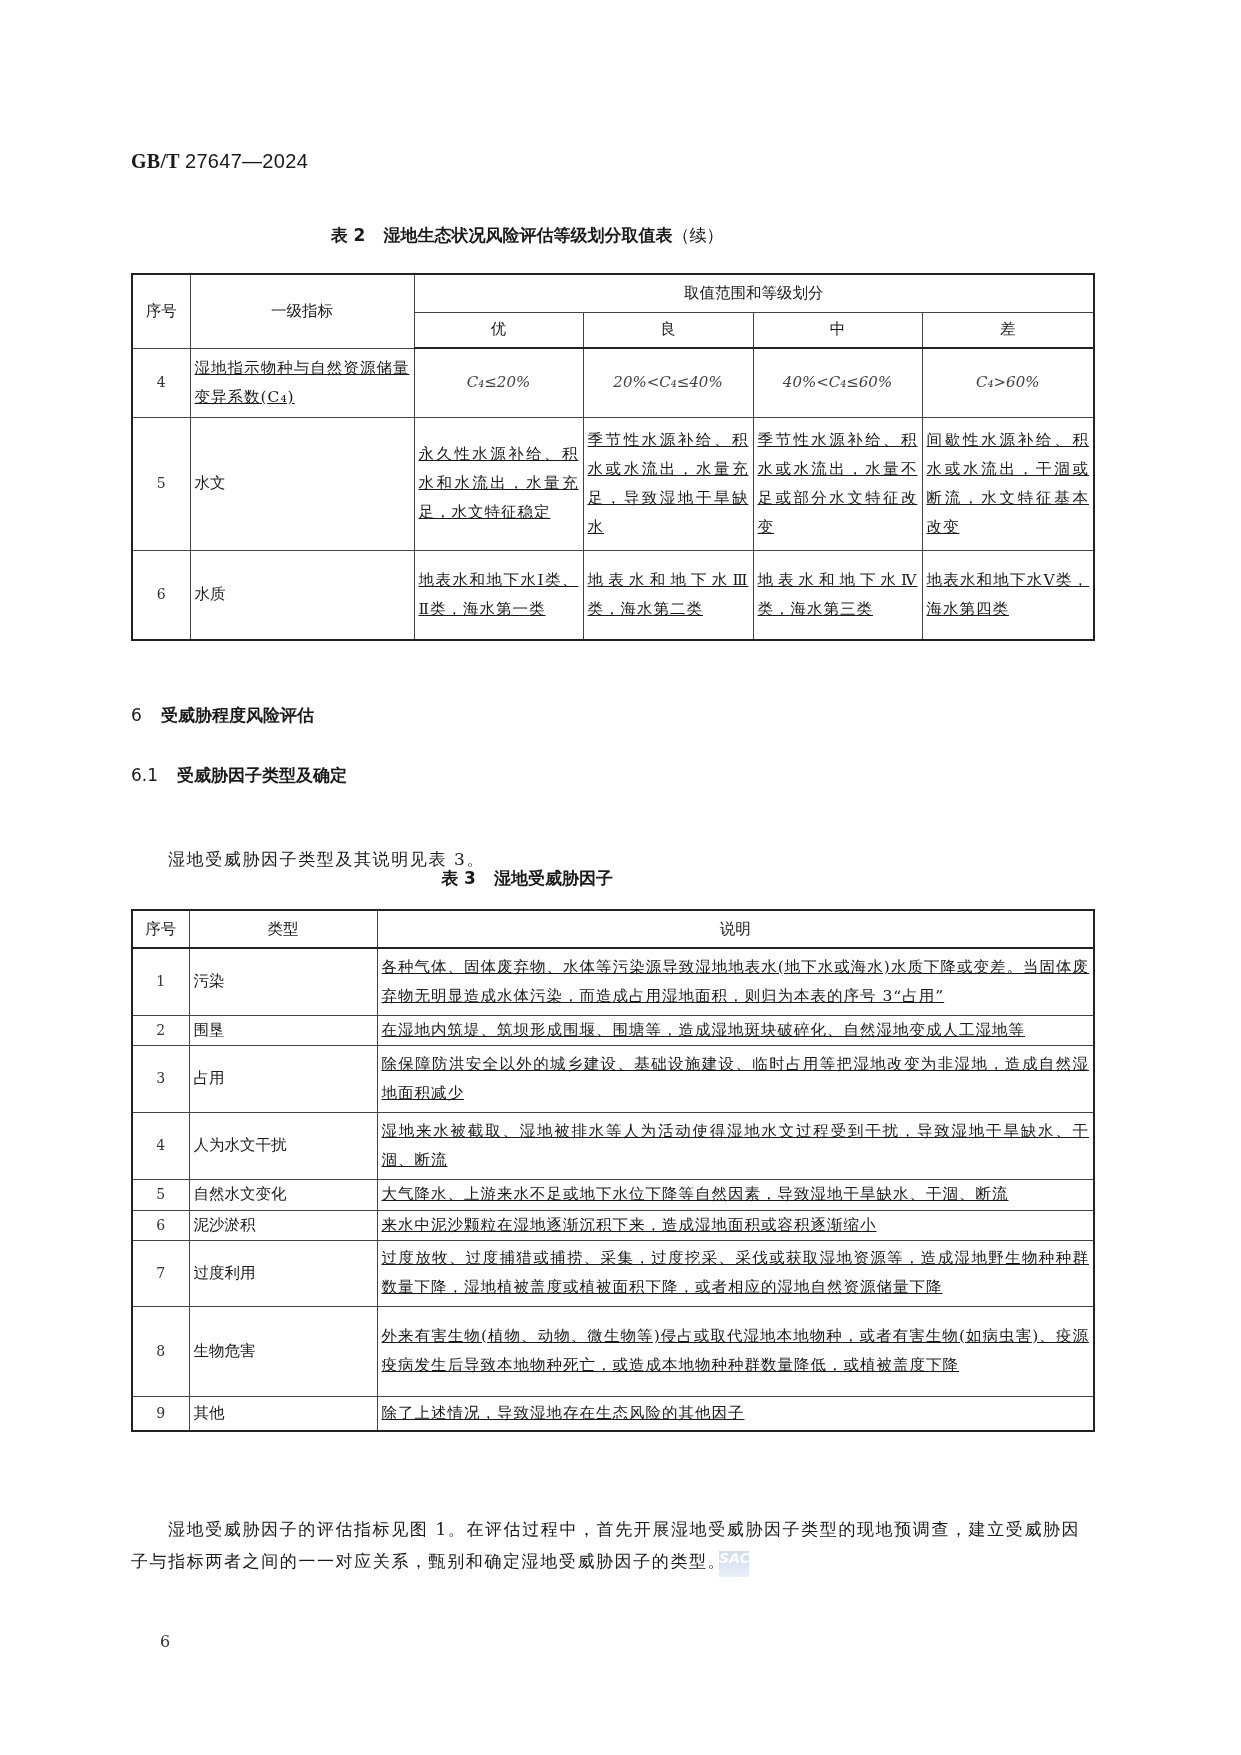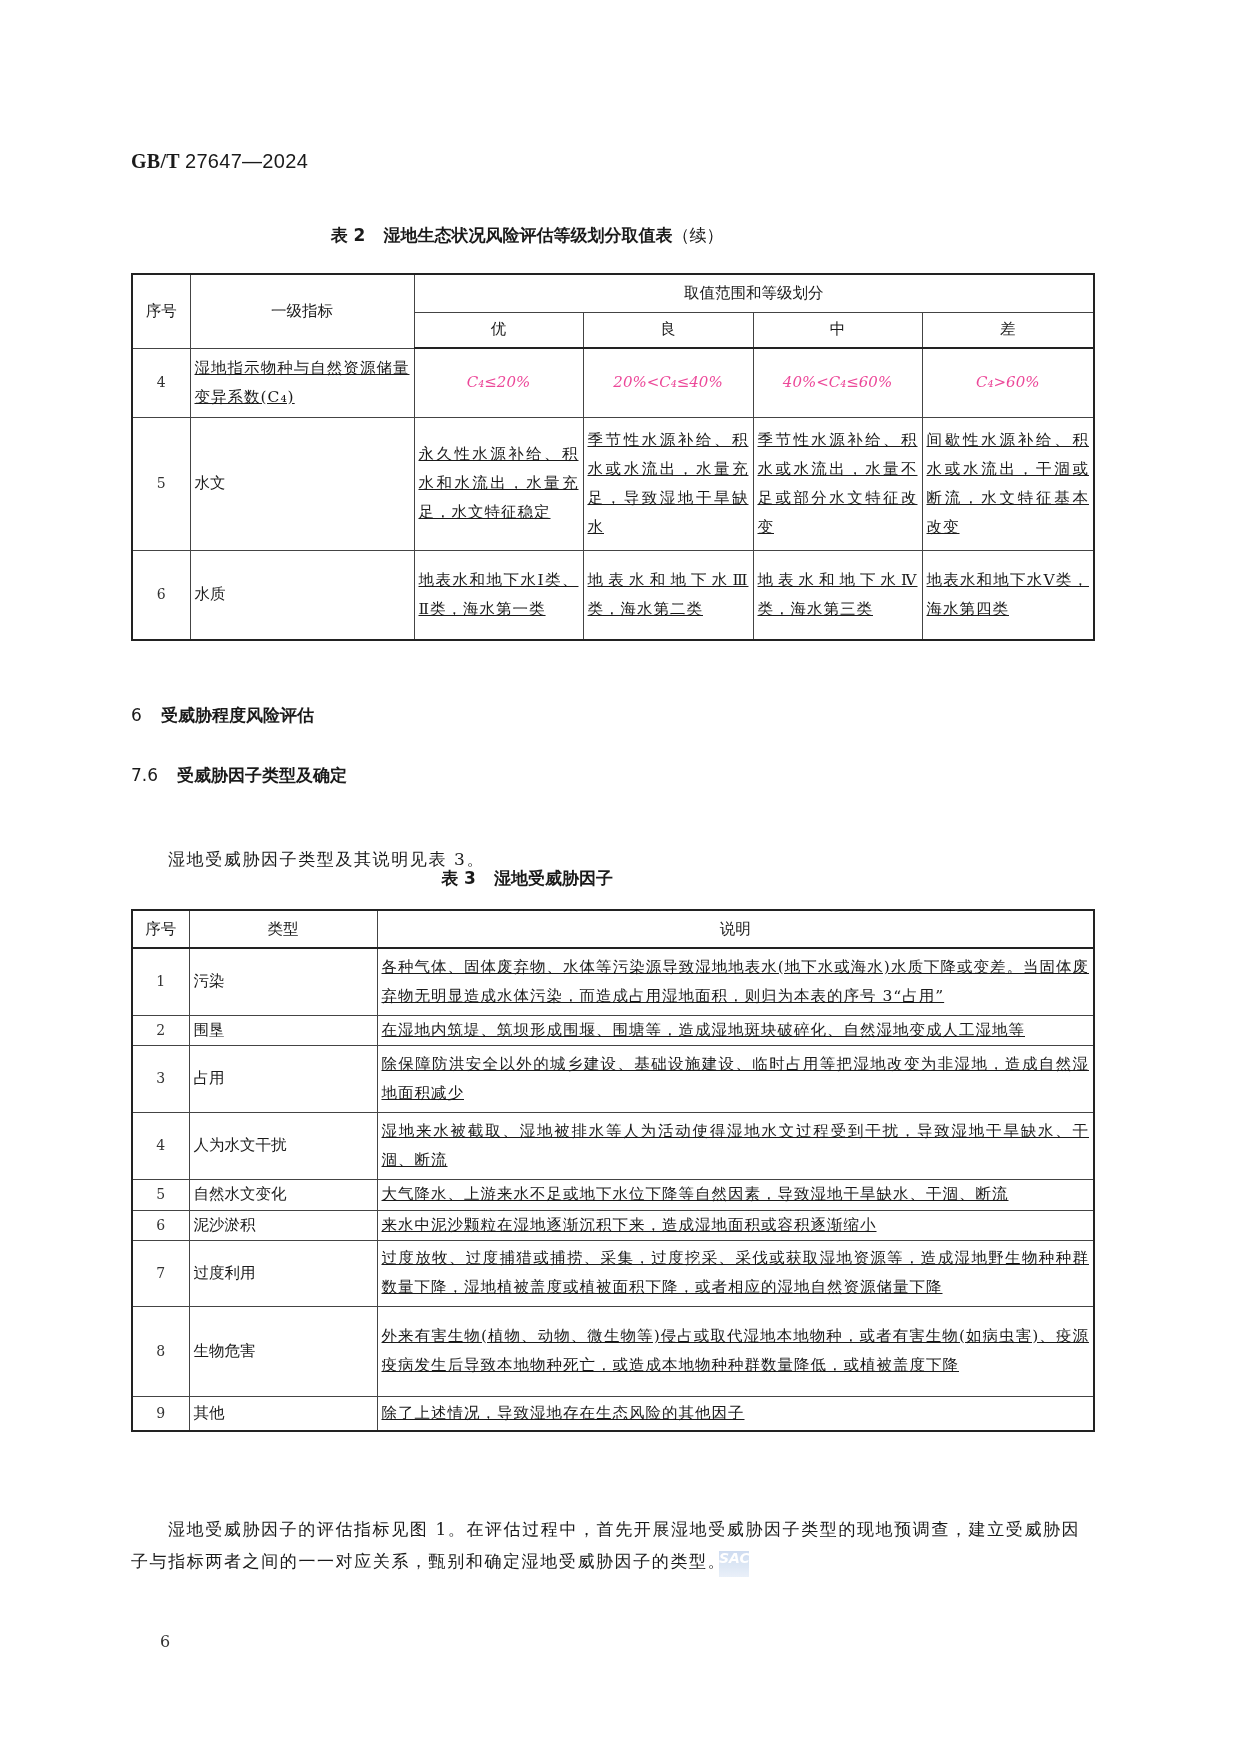--- a/index.html
+++ b/index.html
@@ -28,21 +28,21 @@
   table.tbl td, table.tbl th {
     border: 1px solid #444; padding: 0 4px; vertical-align: middle; font-weight: normal;
     overflow: hidden;
   }
   table.tbl { border: 2px solid #222; }
   table.tbl tr.head-bottom td, table.tbl tr.head-bottom th { border-bottom: 2px solid #222; }
   .c { text-align: center; margin-top: 12px; }
   .l { text-align: left; }
   .j { text-align: justify; text-align-last: left; letter-spacing: 1px; text-decoration: underline; }
   .num-cell { font-size: 14px; color: #333; }
-  .math { font-style: italic; color: #ec4899; font-size: 15px; }
+  .math { font-style: italic; color: #404040; font-size: 15px; }
 
   .section-h {
     font-family: "DejaVu Sans", "Liberation Sans", sans-serif;
     font-weight: bold; font-size: 17px; left: 131px;
   }
   .section-h .n { font-weight: normal; display: inline-block; }
   .para {
     font-size: 17px; line-height: 32px; left: 131px; width: 963px; letter-spacing: 1.6px;
   }
   .indent { text-indent: 37px; margin-top: 32px; }
@@ -112,21 +112,21 @@
     <td class="j">地表水和地下水Ⅴ类，海水第四类</td>
   </tr>
 </tbody>
   </table>
 
 <div class="abs section-h" style="top:704px;">
   <span class="n" style="width:30px;">6</span><span>受威胁程度风险评估</span>
 </div>
 
 <div class="abs section-h" style="top:764px;">
-  <span class="n" style="width:46px;">7.6</span><span>受威胁因子类型及确定</span>
+  <span class="n" style="width:46px;">6.1</span><span>受威胁因子类型及确定</span>
 </div>
 
 <div class="abs para indent" style="top:811px;">湿地受威胁因子类型及其说明见表 3。</div>
 
 <div class="abs caption" style="top:867px;">
   <span>表 3</span><span class="sep"></span><span>湿地受威胁因子</span>
 </div>
 
 <table class="tbl" style="left:131px; top:909px; width:962px;">
   <colgroup>

